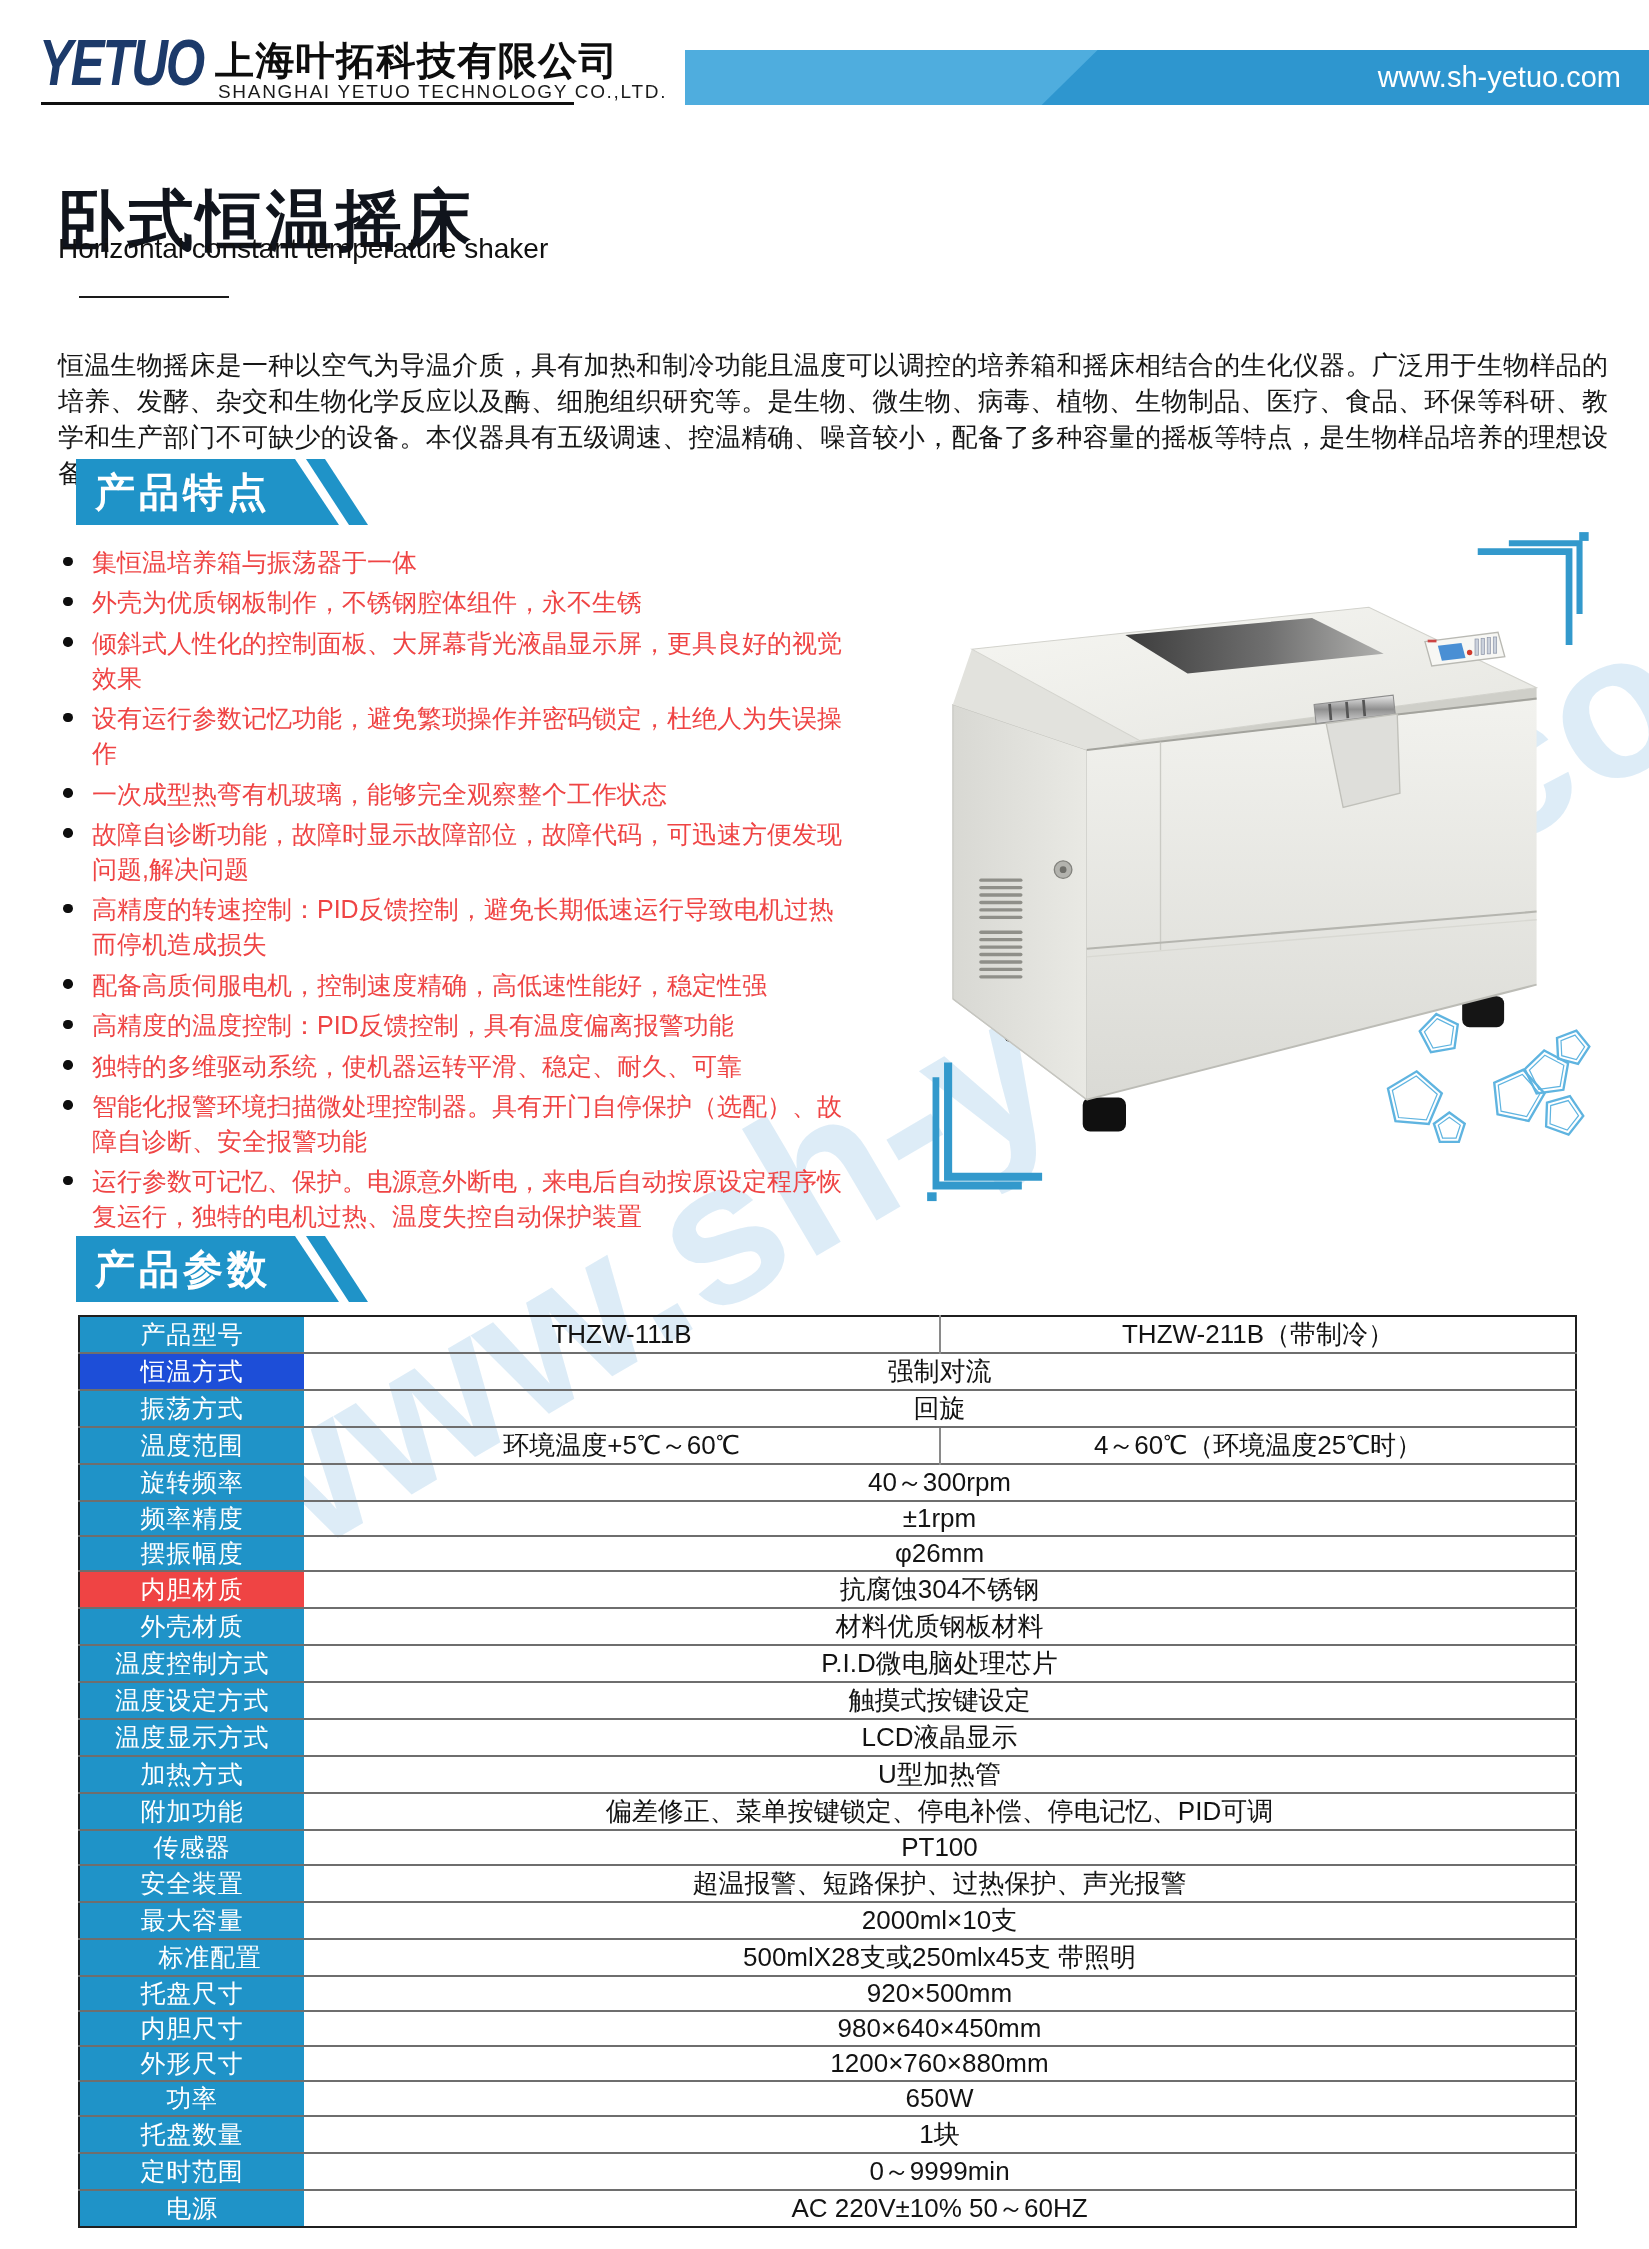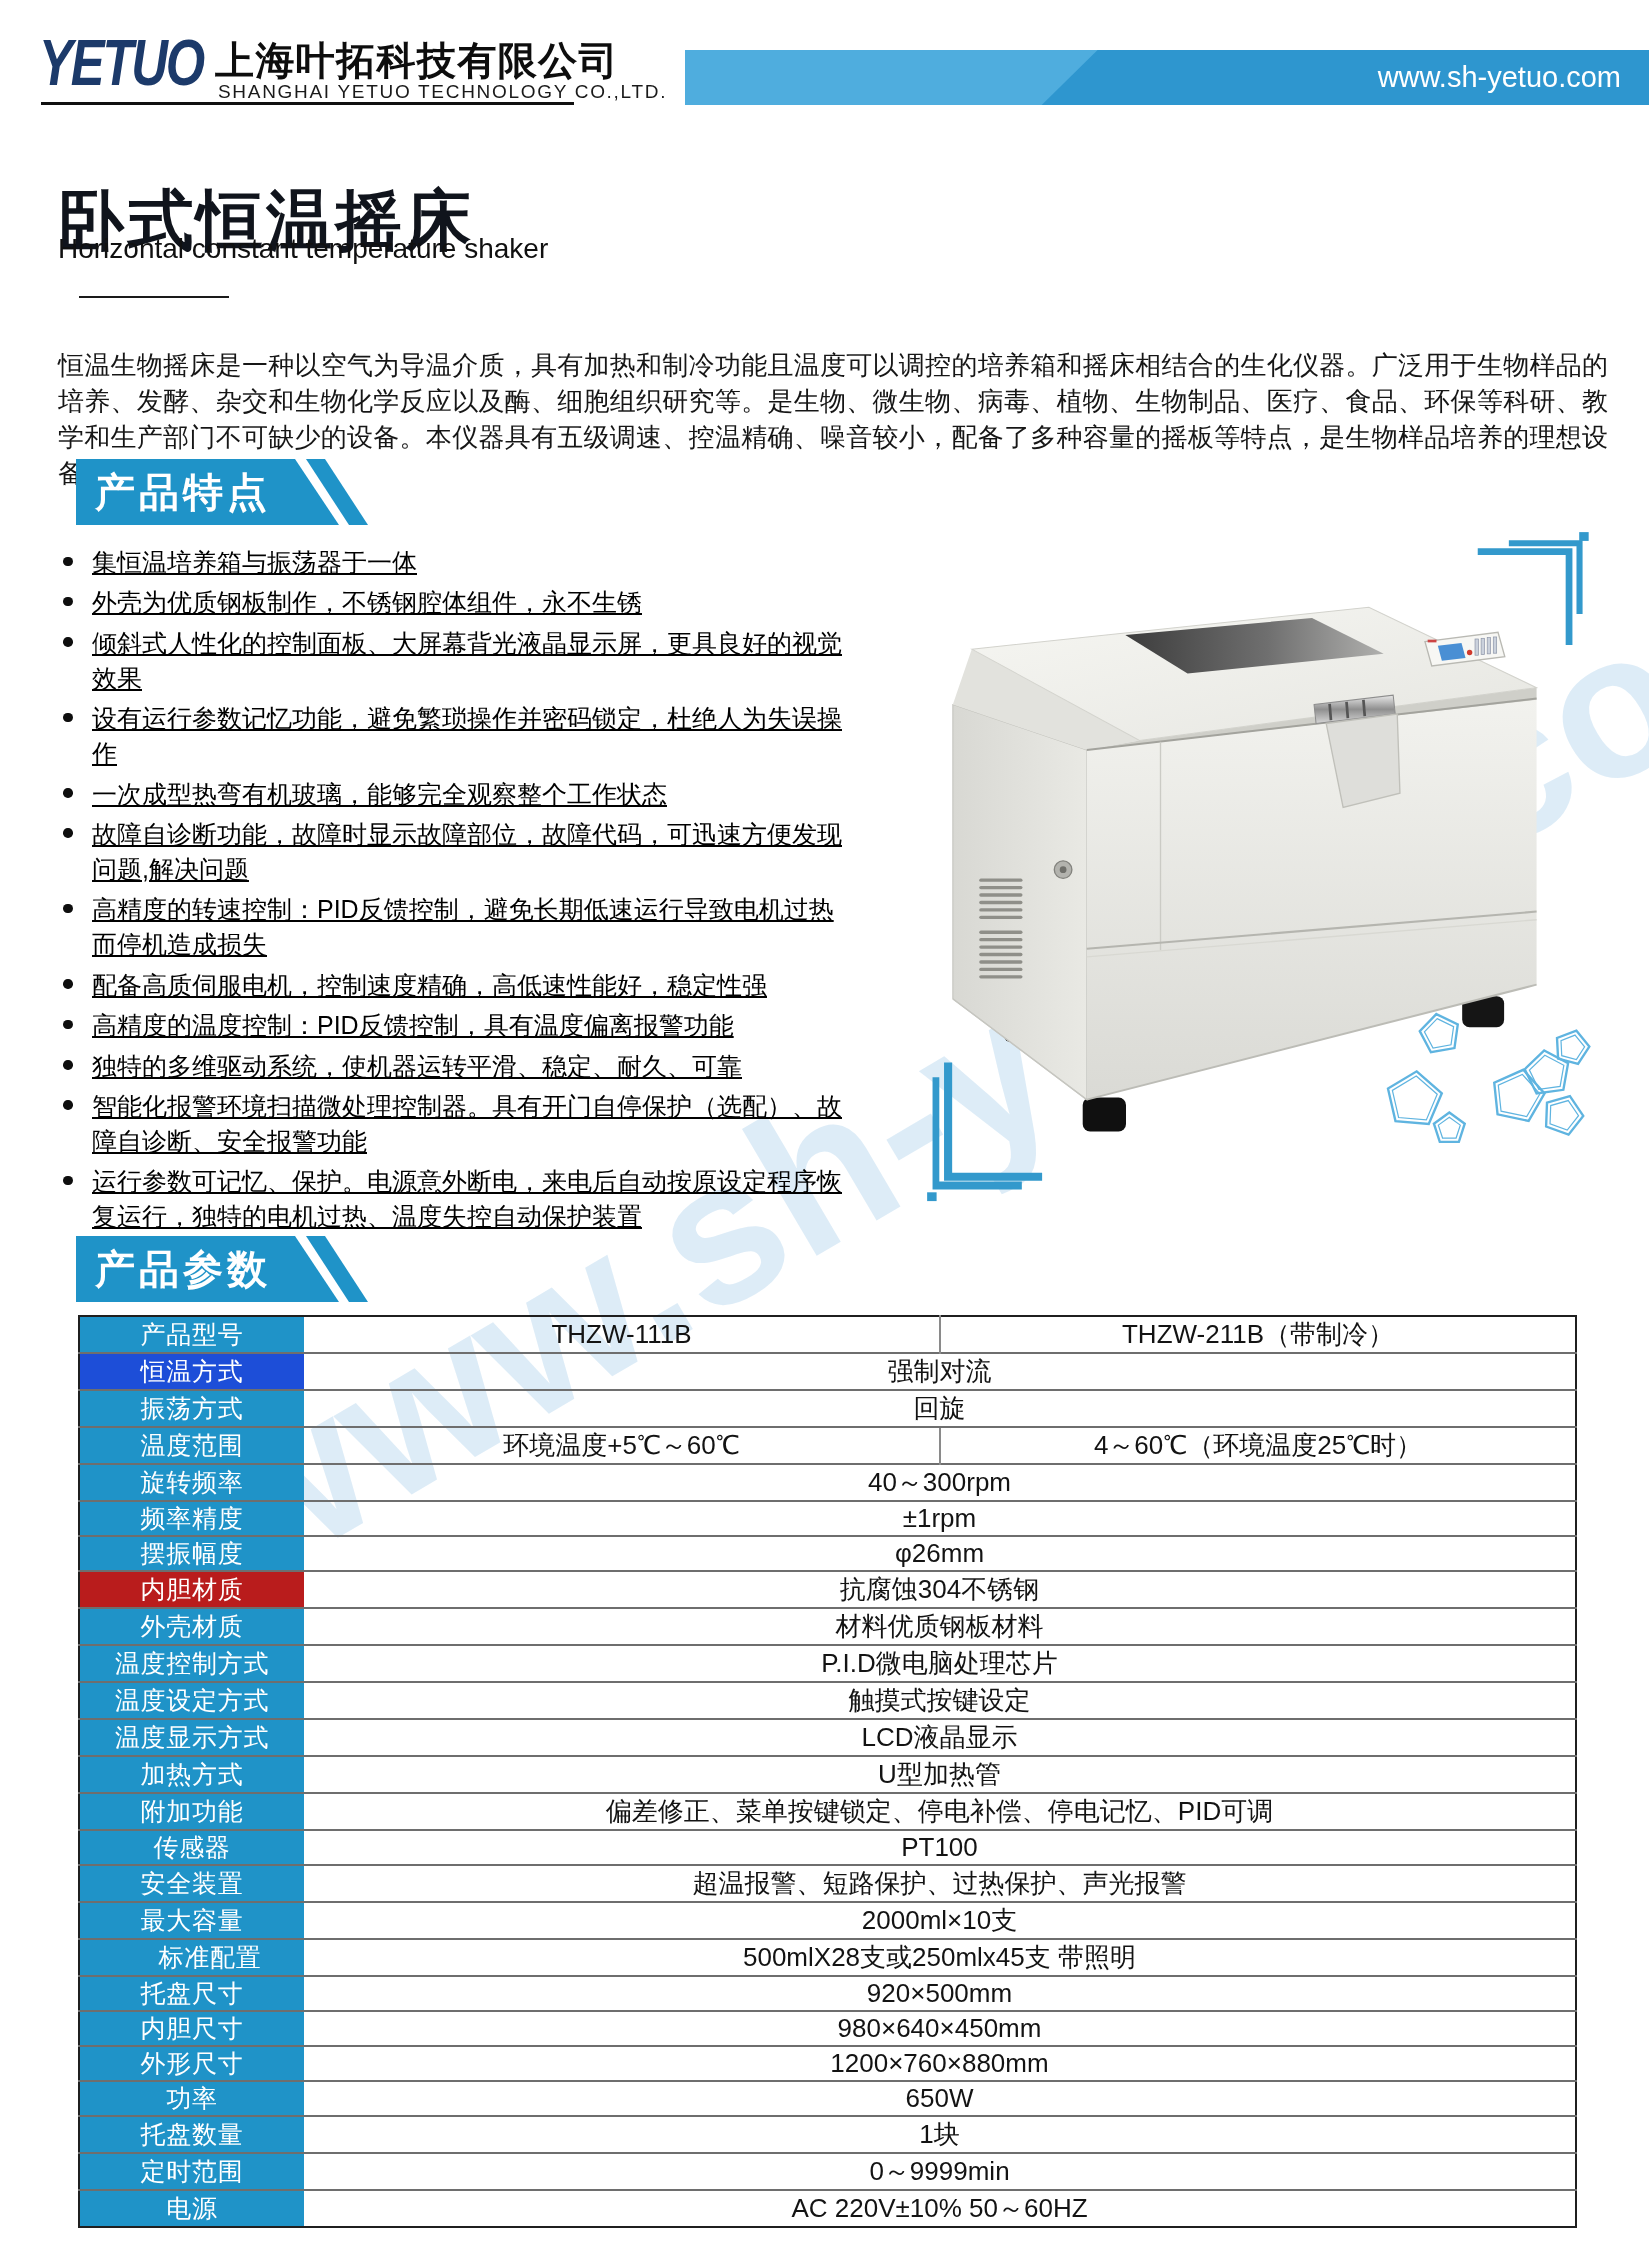--- a/index.html
+++ b/index.html
@@ -37,21 +37,21 @@
   .section-banner{position:absolute;left:76px;width:433px;height:66px;z-index:2;}
   .section-banner .main{position:absolute;left:0;top:0;width:352px;height:66px;
     clip-path:polygon(0 0,219px 0,263px 66px,0 66px);}
   .section-banner .stripe{position:absolute;left:0;top:0;width:379px;height:66px;
     clip-path:polygon(230px 0,249px 0,292px 66px,273px 66px);}
   .section-banner .txt{position:absolute;left:19px;top:0;line-height:66px;font-size:40px;font-weight:700;color:#fff;letter-spacing:4px;}
   .features-banner{top:459px;}
   .params-banner{top:1236px;}
   
   .features{position:absolute;left:58px;top:545px;width:798px;margin:0;padding:0;list-style:none;z-index:2;}
-  .features li{position:relative;padding-left:34px;margin-bottom:5.4px;font-size:25px;line-height:35px;color:#000000;text-decoration:underline;}
+  .features li{position:relative;padding-left:34px;margin-bottom:5.4px;font-size:25px;line-height:35px;color:#ef4444;}
   .features li::before{content:"";position:absolute;left:5.4px;top:11.5px;width:9.5px;height:9.5px;border-radius:50%;background:#0e0e0e;}
   
   .product-visual{position:absolute;left:927px;top:501px;width:722px;height:717px;z-index:1;}
   
   .spec-table{position:absolute;left:78px;top:1315px;width:1499px;z-index:2;
     border-collapse:collapse;table-layout:fixed;background:transparent;}
   .spec-table th,.spec-table td{height:33px;padding:0;text-align:center;vertical-align:middle;
     border-top:2.7px solid #6e6e6e;font-weight:400;}
   .spec-table tr:first-child th,.spec-table tr:first-child td{border-top:none;}
   .spec-table th{width:224px;color:#ffffff;font-size:25px;letter-spacing:0.7px;}
@@ -244,21 +244,21 @@
       </tr>
       <tr>
         <th style="background: rgb(31, 147, 200);">频率精度</th>
         <td colspan="2">±1rpm</td>
       </tr>
       <tr>
         <th style="background: rgb(31, 147, 200);">摆振幅度</th>
         <td colspan="2">φ26mm</td>
       </tr>
       <tr>
-        <th style="background: #b91c1c;">内胆材质</th>
+        <th style="background: #ef4444;">内胆材质</th>
         <td colspan="2">抗腐蚀304不锈钢</td>
       </tr>
       <tr>
         <th style="background: rgb(31, 147, 200);">外壳材质</th>
         <td colspan="2">材料优质钢板材料</td>
       </tr>
       <tr>
         <th style="background: rgb(31, 147, 200);">温度控制方式</th>
         <td colspan="2">P.I.D微电脑处理芯片</td>
       </tr>

